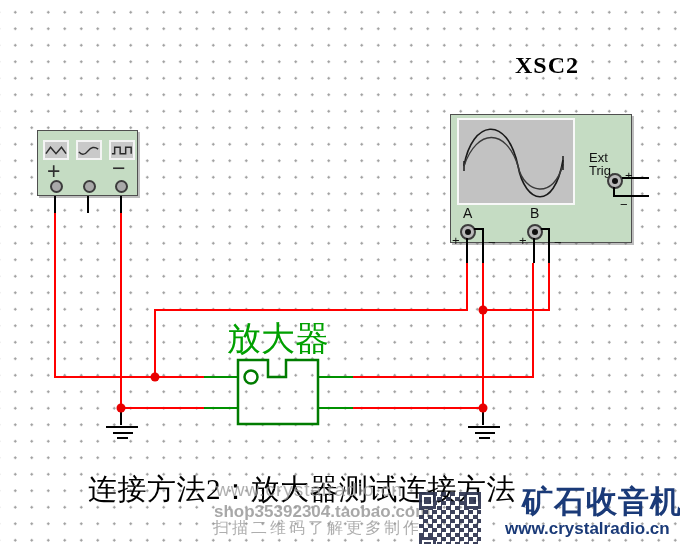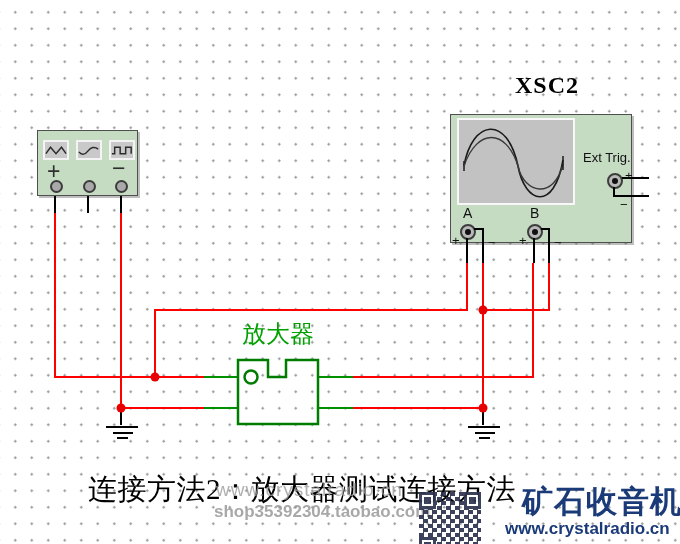--- a/index.html
+++ b/index.html
@@ -9,40 +9,40 @@
     background-image:radial-gradient(circle,#9b9b9b 1.1px,rgba(0,0,0,0) 1.4px);
     background-size:16.5px 16.5px;background-position:7px 4px;
     font-family:"Liberation Sans",sans-serif;
   }
   .inst{
     position:absolute;background:#c5dcc3;border:1.5px solid #4f4f4f;
     box-sizing:border-box;box-shadow:2px 2px 0 rgba(110,110,110,.45);
   }
   .inst-label{
     position:absolute;font-family:"Liberation Serif",serif;font-weight:bold;
-    font-size:24px;color:#000;letter-spacing:1px;white-space:nowrap;margin-top:20px;
+    font-size:24px;color:#000;letter-spacing:1px;white-space:nowrap;
   }
   #fg-body{left:37px;top:130px;width:101px;height:66px;}
   .fg-btn{position:absolute;top:9px;width:26px;height:20px;background:#c9c9c9;
     border:2px solid #f4f4f4;box-sizing:border-box;}
   .fg-btn svg{display:block;margin:1px auto 0;}
   .fg-sign{position:absolute;color:#2f2f2f;font-size:23px;line-height:1;font-weight:400;}
   .term{position:absolute;width:13px;height:13px;border-radius:50%;
     background:#a9a9a9;border:2px solid #3c3c3c;box-sizing:border-box;}
   .socket{position:absolute;width:16px;height:16px;border-radius:50%;
     background:#b9b9b9;border:2px solid #3c3c3c;box-sizing:border-box;}
   .socket::after{content:"";position:absolute;inset:3px;background:#101010;border-radius:50%;}
   #sc-body{left:450px;top:114px;width:182px;height:129px;}
   .scope-screen{position:absolute;left:6px;top:3px;width:114px;height:83px;
     background:#c2c2c2;border:2px solid #f8f8f8;}
   .sc-small{position:absolute;font-size:13px;color:#111;line-height:1;}
   .sc-chan{position:absolute;font-size:14px;color:#111;line-height:1;}
   .overlay{position:absolute;left:0;top:0;}
   .amp-label{position:absolute;left:225px;top:322px;width:106px;text-align:center;
-    color:#00a000;font-size:24px;line-height:1;font-family:"Liberation Serif",serif;white-space:nowrap;}
+    color:#00a000;font-size:34px;line-height:1;font-family:"Liberation Serif",serif;white-space:nowrap;}
   .caption{position:absolute;left:88px;top:470px;font-size:29px;color:#000;
     font-family:"Liberation Serif",serif;white-space:nowrap;letter-spacing:.5px;}
   .wm{position:absolute;color:#9a9a9a;white-space:nowrap;line-height:1.1;}
   .wm1{left:216px;top:480px;font-size:19px;opacity:.78;letter-spacing:1px;}
   .wm2{left:214px;top:503px;font-size:17px;font-weight:bold;opacity:.85;}
   .wm3{left:213px;top:519px;font-size:16px;letter-spacing:3px;opacity:.8;}
   .qr{position:absolute;left:419px;top:492px;width:62px;height:62px;opacity:.92;
     background:repeating-conic-gradient(#2e3450 0% 25%,rgba(0,0,0,0) 0% 50%) 0 0 / 9px 9px;}
   .qr .f{position:absolute;width:17px;height:17px;border:3px solid #2e3450;
     box-sizing:border-box;background:#fff;}
@@ -86,21 +86,21 @@
 
   <div class="inst" id="sc-body">
     <div class="scope-screen">
       <svg width="114" height="83" viewBox="0 0 114 83">
         <path d="M5,41 V51" stroke="#1a1a1a" stroke-width="1.5" fill="none"></path>
         <path d="M5,46 C13,0 48,-6 59,46 C66,84 95,92 104,40" fill="none" stroke="#1a1a1a" stroke-width="1.6"></path>
         <path d="M5,46 C18,8 47,8 59,46 C65,74 95,80 104,44" fill="none" stroke="#3a3a3a" stroke-width="1.4"></path>
         <path d="M104,36 V50" stroke="#1a1a1a" stroke-width="1.5" fill="none"></path>
       </svg>
     </div>
-    <div class="sc-small" style="left:132px;top:36px;">Ext Trig.</div>
+    <div class="sc-small" style="left:138px;top:36px;">Ext Trig.</div>
     <div class="socket" style="left:156px;top:58px;"></div>
     <div class="sc-small" style="left:174px;top:54px;">+</div>
     <div class="sc-small" style="left:169px;top:83px;">−</div>
 
     <div class="sc-chan" style="left:12px;top:91px;">A</div>
     <div class="socket" style="left:9px;top:109px;"></div>
     <div class="sc-small" style="left:1px;top:119px;">+</div>
     <div class="sc-small" style="left:37px;top:121px;">−</div>
 
     <div class="sc-chan" style="left:79px;top:91px;">B</div>
@@ -135,20 +135,21 @@
     <circle cx="121" cy="408" r="4.5" fill="#e80000" shape-rendering="auto"></circle>
     <circle cx="483" cy="310" r="4.5" fill="#e80000" shape-rendering="auto"></circle>
     <circle cx="483" cy="408" r="4.5" fill="#e80000" shape-rendering="auto"></circle>
   </svg>
 
   <div class="amp-label">放大器</div>
 
   <div class="caption">连接方法2：放大器测试连接方法</div>
   <div class="wm wm1">www.crystalradio.cn</div>
   <div class="wm wm2">shop35392304.taobao.com</div>
+  <div class="wm wm3">扫描二维码了解更多制作</div>
 
   <div class="qr">
     <div class="f tl"></div>
     <div class="f tr"></div>
     <div class="f bl"></div>
   </div>
 
   <div class="brand-name">矿石收音机</div>
   <div class="brand-url">www.crystalradio.cn</div>
 </div>

